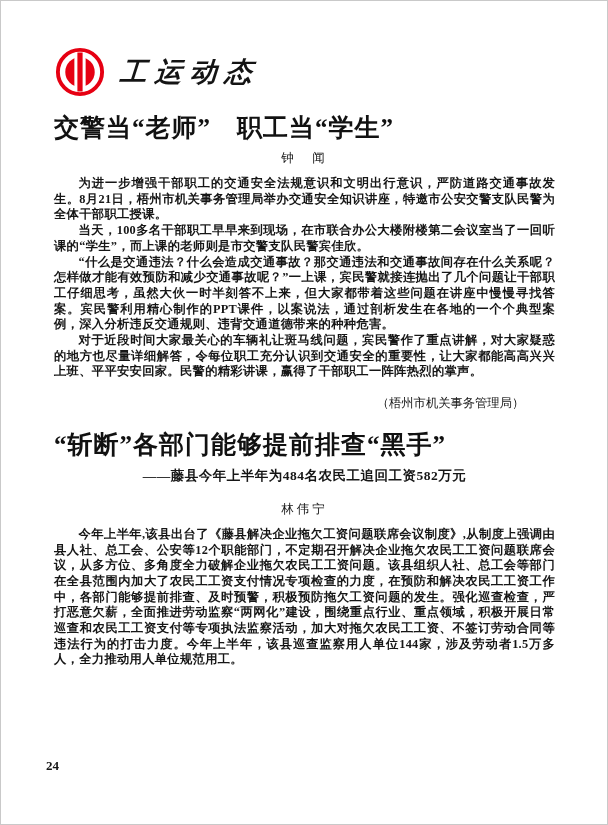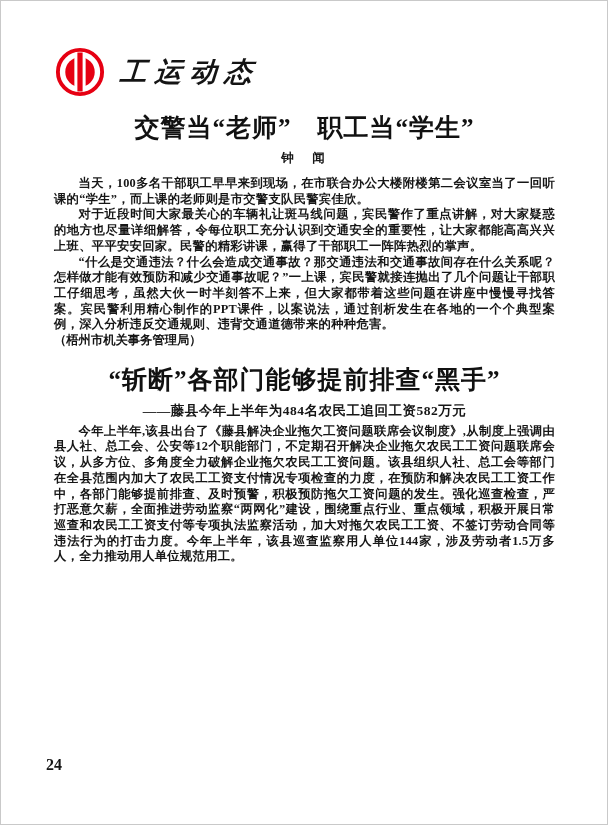--- a/index.html
+++ b/index.html
@@ -12,72 +12,74 @@
     padding:44px 52px 0 53px;
     overflow:hidden;
   }
   .masthead { display:flex; align-items:center; gap:14px; height:54px; margin-bottom:4px; }
   .emblem { width:52px; height:52px; flex:0 0 auto; }
   .logo-text {
     font-size:27px; font-weight:bold; font-style:italic;
     letter-spacing:8px; color:#141414; transform:skewX(-4deg);
   }
   h1.article-title {
-    text-align:center; font-size:25px; font-weight:bold;
+    text-align:left; font-size:25px; font-weight:bold;
     letter-spacing:1px; margin:12px 0 6px 0; color:#111;font-family:Liberation Serif, serif;
   }
   .subtitle {
     text-align:center; font-size:13.5px; font-weight:bold;
-    margin:0 0 4px 0; letter-spacing:0.5px;
+    margin:0 0 16px 0; letter-spacing:0.5px;
   }
   .author {
-    text-align:center; font-size:12.5px; font-weight:bold;
+    text-align:center; font-size:12.5px; font-weight:normal;
     letter-spacing:3px; margin:0 0 9px 0;
   }
   p.body-par {
     margin:0; font-size:12.3px; line-height:15.7px;
     text-align:justify; text-indent:2em;
     font-weight:600; letter-spacing:0.3px;
   }
   .attribution {
-    font-size:12.3px; line-height:15.7px;
-    font-weight:700; padding-right:1.2em; margin:0;
+    text-align:right; font-size:12.3px; line-height:15.7px;
+    font-weight:400; padding-right:1.2em; margin:16px;
   }
   .article-2 { margin-top:14px; }
   .page-number {
     position:absolute; left:45px; bottom:50px;
-    font-size:16px; font-weight:bold;margin-top:23px;
+    font-size:13px; font-weight:bold;margin-top:23px;
   }
 </style>
 </head>
 <body>
 
 <div class="page">
 
   <header class="masthead">
     <svg class="emblem" viewBox="0 0 60 60" aria-hidden="true">
       <circle cx="30" cy="30" r="25.5" fill="none" stroke="#e60012" stroke-width="4.5"></circle>
       <circle cx="30" cy="30" r="17" fill="#e60012"></circle>
       <rect x="23.5" y="9" width="13" height="42" fill="#ffffff"></rect>
       <rect x="27" y="7.5" width="6" height="45" fill="#e60012"></rect>
     </svg>
     <div class="logo-text">工运动态</div>
   </header>
 
   <section>
     <h1 class="article-title">交警当“老师”　职工当“学生”</h1>
     <div class="author">钟　闻</div>
+    <p class="body-par">为进一步增强干部职工的交通安全法规意识和文明出行意识，严防道路交通事故发生。8月21日，梧州市机关事务管理局举办交通安全知识讲座，特邀市公安交警支队民警为全体干部职工授课。</p>
     <p class="body-par">当天，100多名干部职工早早来到现场，在市联合办公大楼附楼第二会议室当了一回听课的“学生”，而上课的老师则是市交警支队民警宾佳欣。</p>
+    <p class="body-par">“什么是交通违法？什么会造成交通事故？那交通违法和交通事故间存在什么关系呢？怎样做才能有效预防和减少交通事故呢？”一上课，宾民警就接连抛出了几个问题让干部职工仔细思考，虽然大伙一时半刻答不上来，但大家都带着这些问题在讲座中慢慢寻找答案。宾民警利用精心制作的PPT课件，以案说法，通过剖析发生在各地的一个个典型案例，深入分析违反交通规则、违背交通道德带来的种种危害。</p>
     <p class="body-par">对于近段时间大家最关心的车辆礼让斑马线问题，宾民警作了重点讲解，对大家疑惑的地方也尽量详细解答，令每位职工充分认识到交通安全的重要性，让大家都能高高兴兴上班、平平安安回家。民警的精彩讲课，赢得了干部职工一阵阵热烈的掌声。</p>
-    <p class="body-par">“什么是交通违法？什么会造成交通事故？那交通违法和交通事故间存在什么关系呢？怎样做才能有效预防和减少交通事故呢？”一上课，宾民警就接连抛出了几个问题让干部职工仔细思考，虽然大伙一时半刻答不上来，但大家都带着这些问题在讲座中慢慢寻找答案。宾民警利用精心制作的PPT课件，以案说法，通过剖析发生在各地的一个个典型案例，深入分析违反交通规则、违背交通道德带来的种种危害。</p>
     <div class="attribution">（梧州市机关事务管理局）</div>
   </section>
 
   <section class="article-2">
     <h1 class="article-title">“斩断”各部门能够提前排查“黑手”</h1>
     <div class="subtitle">——藤县今年上半年为484名农民工追回工资582万元</div>
+    <div class="author">林伟宁</div>
     <p class="body-par">今年上半年,该县出台了《藤县解决企业拖欠工资问题联席会议制度》,从制度上强调由县人社、总工会、公安等12个职能部门，不定期召开解决企业拖欠农民工工资问题联席会议，从多方位、多角度全力破解企业拖欠农民工工资问题。该县组织人社、总工会等部门在全县范围内加大了农民工工资支付情况专项检查的力度，在预防和解决农民工工资工作中，各部门能够提前排查、及时预警，积极预防拖欠工资问题的发生。强化巡查检查，严打恶意欠薪，全面推进劳动监察“两网化”建设，围绕重点行业、重点领域，积极开展日常巡查和农民工工资支付等专项执法监察活动，加大对拖欠农民工工资、不签订劳动合同等违法行为的打击力度。今年上半年，该县巡查监察用人单位144家，涉及劳动者1.5万多人，全力推动用人单位规范用工。</p>
 
   </section>
 
   <div class="page-number">24</div>
 
 </div>
 
 </body></html>

